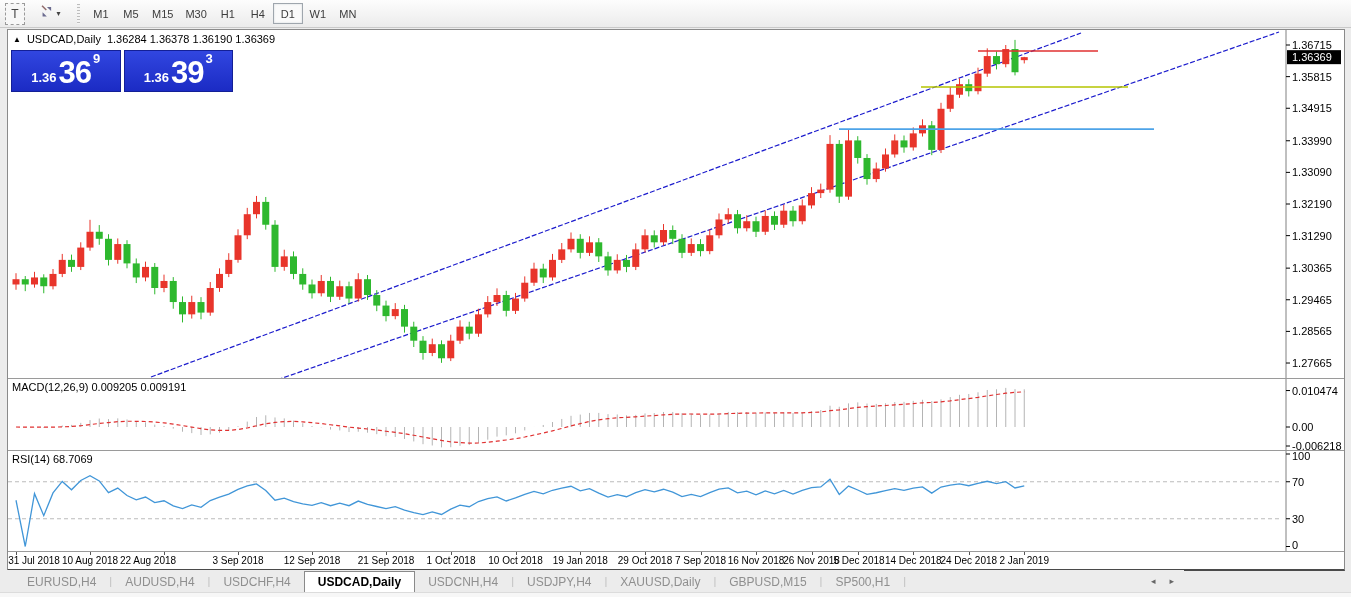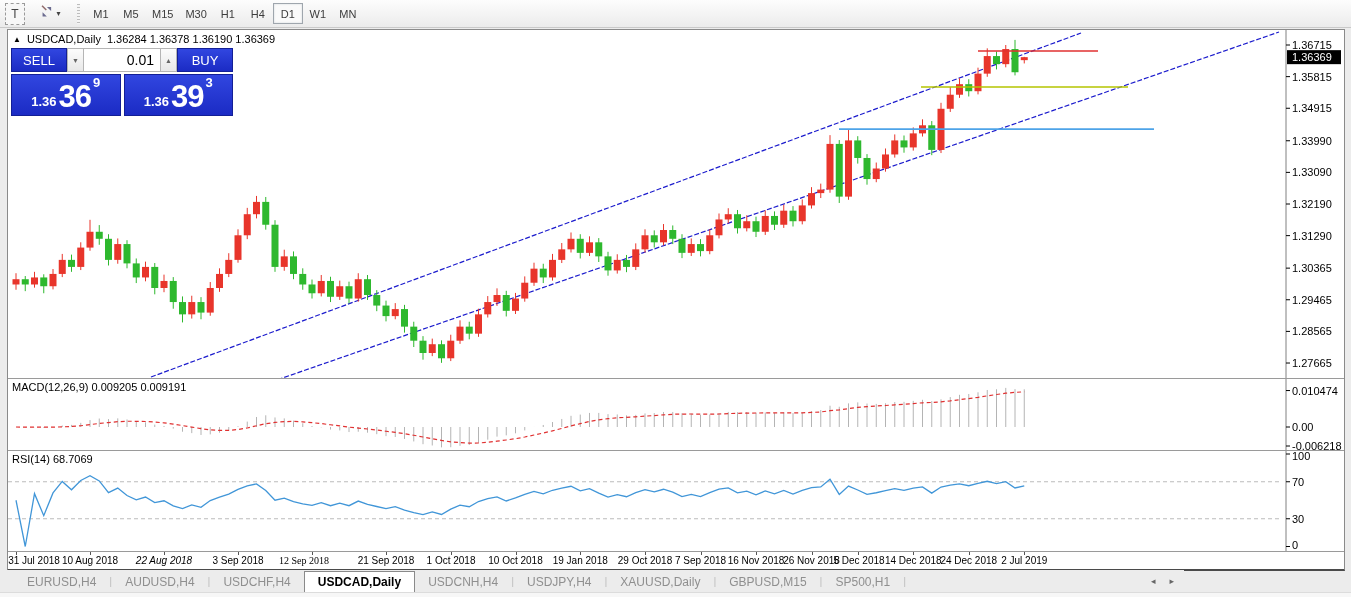--- a/index.html
+++ b/index.html
@@ -338,29 +338,20 @@
         <text x="1284" y="337.0170000000001" font-size="11" fill="#000" style="font-family: &quot;Liberation Sans&quot;, sans-serif;">1.27665</text>
         <rect x="1279" y="20.158440000000066" width="54" height="14" fill="#000000"></rect>
         <text x="1284" y="31.158440000000066" font-size="11" fill="#ffffff" style="font-family: &quot;Liberation Sans&quot;, sans-serif;">1.36369</text>
       </svg>
     <div class="symbol-title">
       <span class="collapse-arrow">▲</span>
       <span>USDCAD,Daily</span>
       <span>1.36284 1.36378 1.36190 1.36369</span>
     </div>
     <div class="trade-panel">
-      <div class="tp-row1">
-        <div class="btn-blue sell-btn">SELL</div>
-        <div class="spin">▼</div>
-        <div class="vol-box">
-          <input value="0.01" style="">
-        </div>
-        <div class="spin">▲</div>
-        <div class="btn-blue buy-btn">BUY</div>
-      </div>
       <div class="tp-row2">
         <div class="btn-blue price-box">
           <span class="pb-small">1.36</span>
           <span class="pb-big">36</span>
           <span class="pb-sup">9</span>
         </div>
         <div class="btn-blue price-box">
           <span class="pb-small">1.36</span>
           <span class="pb-big">39</span>
           <span class="pb-sup">3</span>
@@ -510,25 +501,25 @@
       </svg>
     <div class="pane-label">RSI(14) 68.7069</div>
   </div>
 
   <div class="date-axis" id="date-axis">
       <div class="date-tick" style="left: 8px;"></div>
       <div class="date-label" style="left: 26px;">31 Jul 2018</div>
       <div class="date-tick" style="left: 82px;"></div>
       <div class="date-label" style="left: 82px;">10 Aug 2018</div>
       <div class="date-tick" style="left: 156px;"></div>
-      <div class="date-label" style="left: 156px; font-style: italic;">22 Aug 2018</div>
+      <div class="date-label" style="left: 140px;">22 Aug 2018</div>
       <div class="date-tick" style="left: 230px;"></div>
       <div class="date-label" style="left: 230px;">3 Sep 2018</div>
       <div class="date-tick" style="left: 304px;"></div>
-      <div class="date-label" style="left: 296px; font-family: Liberation Serif, serif;">12 Sep 2018</div>
+      <div class="date-label" style="left: 304px;">12 Sep 2018</div>
       <div class="date-tick" style="left: 378px;"></div>
       <div class="date-label" style="left: 378px;">21 Sep 2018</div>
       <div class="date-tick" style="left: 442.75px;"></div>
       <div class="date-label" style="left: 443px;">1 Oct 2018</div>
       <div class="date-tick" style="left: 507.5px;"></div>
       <div class="date-label" style="left: 507.5px;">10 Oct 2018</div>
       <div class="date-tick" style="left: 572.25px;"></div>
       <div class="date-label" style="left: 572.25px;">19 Jan 2018</div>
       <div class="date-tick" style="left: 637px;"></div>
       <div class="date-label" style="left: 637px;">29 Oct 2018</div>
@@ -538,21 +529,21 @@
       <div class="date-label" style="left: 748px;">16 Nov 2018</div>
       <div class="date-tick" style="left: 803.5px;"></div>
       <div class="date-label" style="left: 803.5px;">26 Nov 2018</div>
       <div class="date-tick" style="left: 849.75px;"></div>
       <div class="date-label" style="left: 851px;">5 Dec 2018</div>
       <div class="date-tick" style="left: 905.25px;"></div>
       <div class="date-label" style="left: 905.25px;">14 Dec 2018</div>
       <div class="date-tick" style="left: 960.75px;"></div>
       <div class="date-label" style="left: 960.75px;">24 Dec 2018</div>
       <div class="date-tick" style="left: 1016.25px;"></div>
-      <div class="date-label" style="left: 1016.25px;">2 Jul 2019</div>
+      <div class="date-label" style="left: 1016.25px;">2 Jan 2019</div>
     </div>
 </div>
 
 <div class="tab-bar">
   <div class="tab">EURUSD,H4</div>
     <span class="tab-sep">|</span>
   <div class="tab">AUDUSD,H4</div>
     <span class="tab-sep">|</span>
   <div class="tab">USDCHF,H4</div>
   <div class="tab active">USDCAD,Daily</div>

